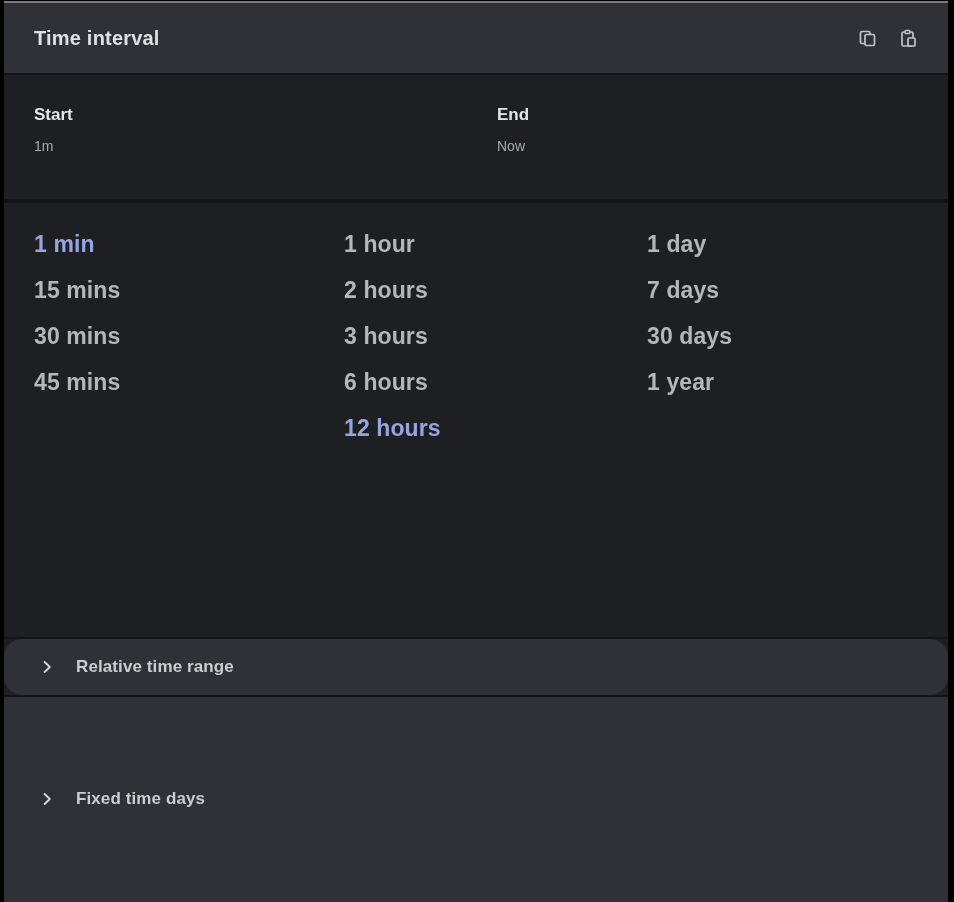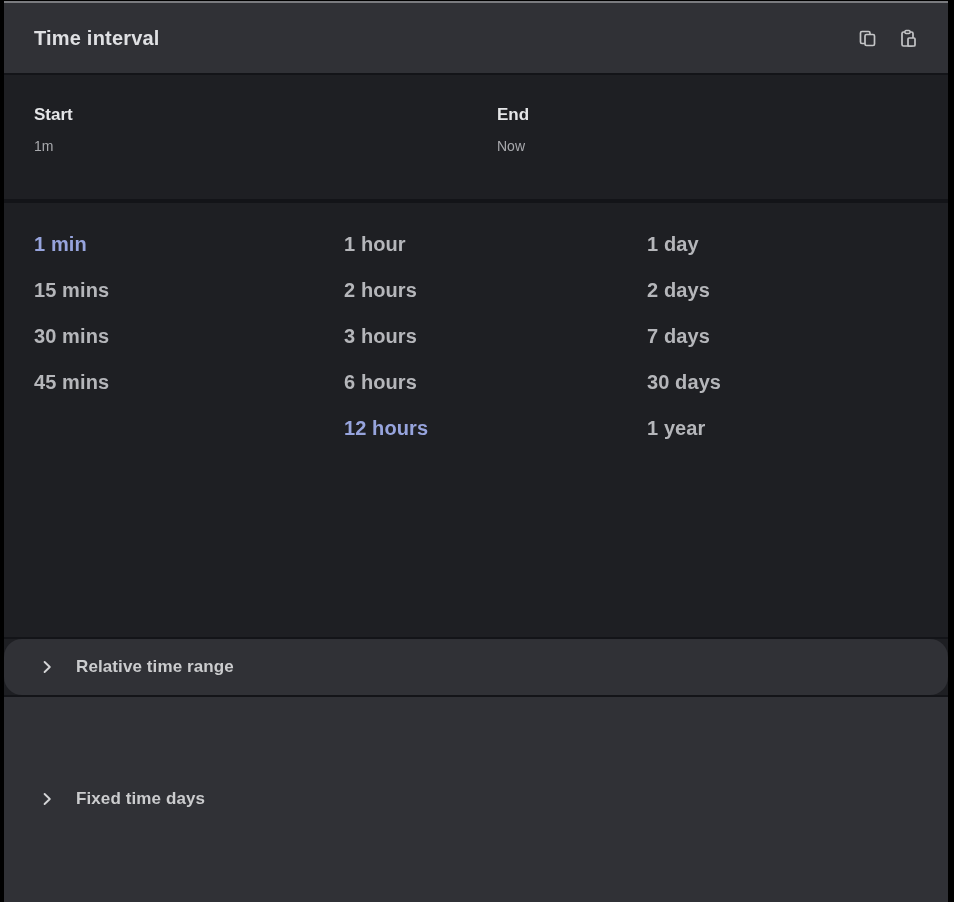--- a/index.html
+++ b/index.html
@@ -99,21 +99,21 @@
     box-sizing: border-box;
     align-items: flex-start;
   }
   .col { display: flex; flex-direction: column; }
   .col-1 { width: 310px; }
   .col-2 { width: 303px; }
   .col-3 { width: 280px; }
   .preset {
     height: 46px;
     line-height: 46px;
-    font-size: 20px;
+    font-size: 23px;
     font-weight: 600;
     color: #b5b6ba;
     cursor: pointer;
     letter-spacing: 0.1px;
   }
   .preset.selected { color: var(--accent, #97a4dd); }
 
   svg { display: block; }
 </style>
 </head>
@@ -171,21 +171,20 @@
     </div>
     <div class="col col-2">
       <div class="preset">1 hour</div>
       <div class="preset">2 hours</div>
       <div class="preset">3 hours</div>
       <div class="preset">6 hours</div>
       <div class="preset selected">12 hours</div>
     </div>
     <div class="col col-3">
       <div class="preset">1 day</div>
-      <div class="preset">2 days</div>
       <div class="preset">7 days</div>
       <div class="preset">30 days</div>
       <div class="preset">1 year</div>
     </div>
   </div>
 
   <div class="sep"></div>
 
   <div class="sec-hdr relative">
     <span class="chev">

